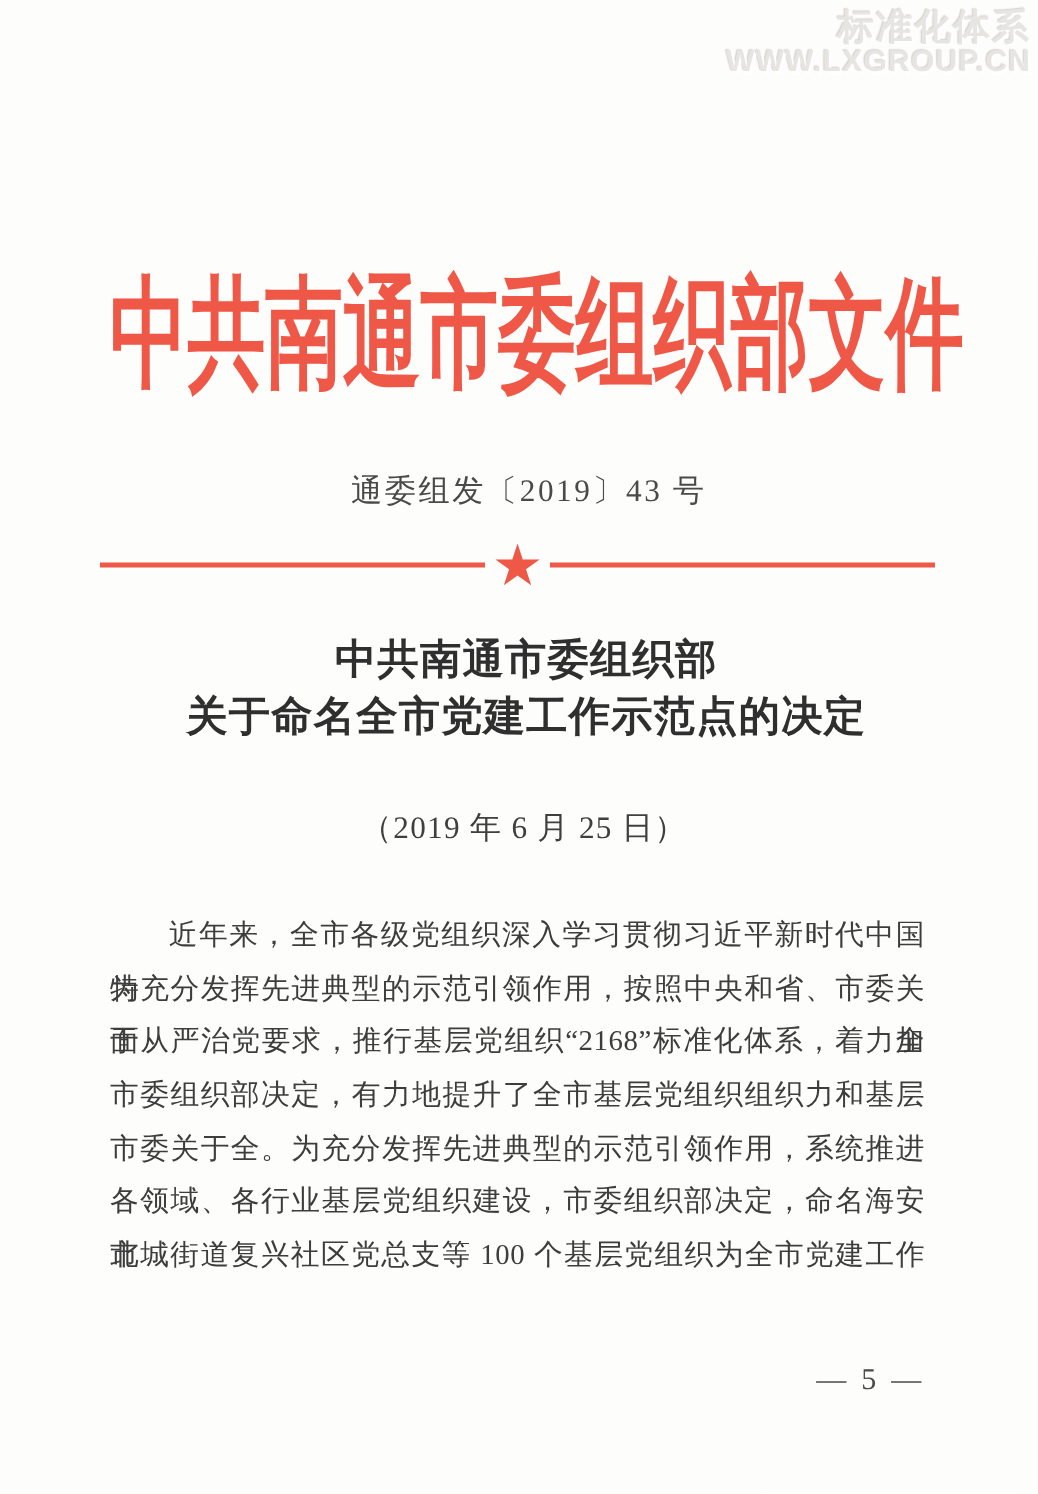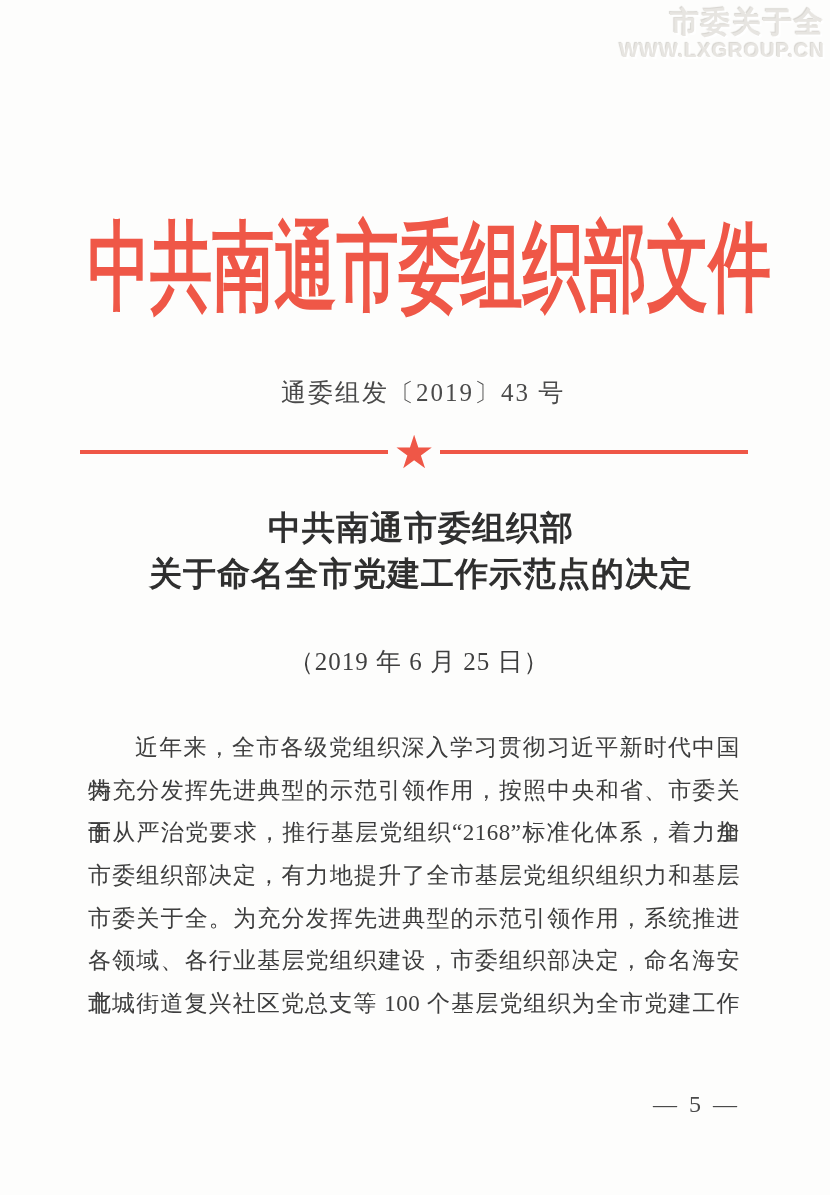--- a/index.html
+++ b/index.html
@@ -20,21 +20,21 @@
     top: 5px;
     right: 5px;
     text-align: right;
     font-family: "Liberation Sans", "DejaVu Sans", sans-serif;
     font-weight: bold;
     color: #e7e5e1;
     text-shadow: 2px 2px 1px #ffffff, -1px -1px 1px #d6d4cf;
     user-select: none;
   }
   .watermark-company { font-size: 29px; letter-spacing: 2px; line-height: 34px; }
-  .watermark-site { font-size: 20px; letter-spacing: 1px; line-height: 22px; }
+  .watermark-site { font-size: 24px; letter-spacing: 1px; line-height: 22px; }
 
   
   .banner {
     position: absolute;
     top: 210px;
     left: 14px;
     width: 100%;
     height: 114px;
     display: flex;
     justify-content: center;
@@ -130,21 +130,21 @@
     letter-spacing: 3px;
     color: #4a4a4a;
   }
 </style>
 </head>
 <body>
 
 <div class="page">
 
   <div class="watermark">
-    <div class="watermark-company">市委关于全</div>
+    <div class="watermark-company">标准化体系</div>
     <div class="watermark-site">WWW.LXGROUP.CN</div>
   </div>
 
   <div class="banner">
     <div class="banner-text">中共南通市委组织部文件</div>
   </div>
 
   <div class="doc-number">通委组发〔2019〕43 号</div>
 
   <div class="divider">

